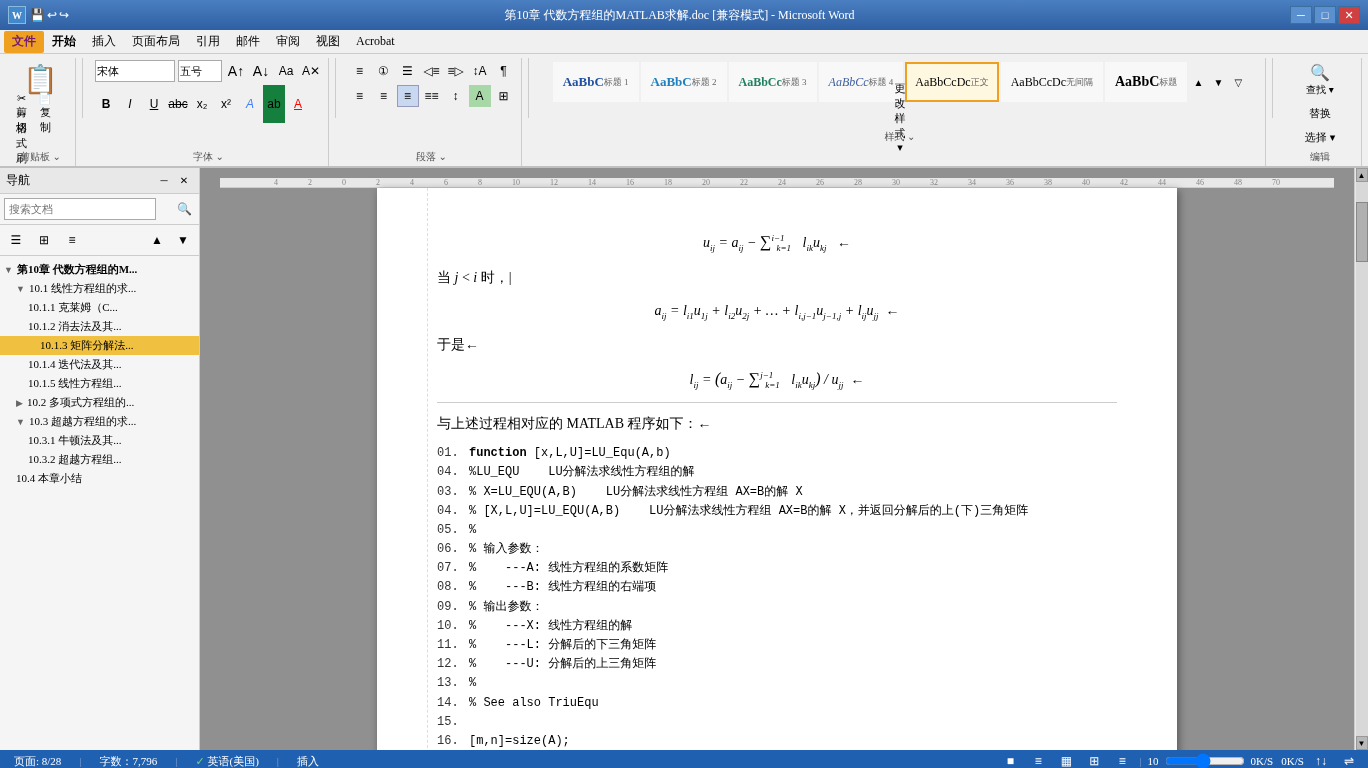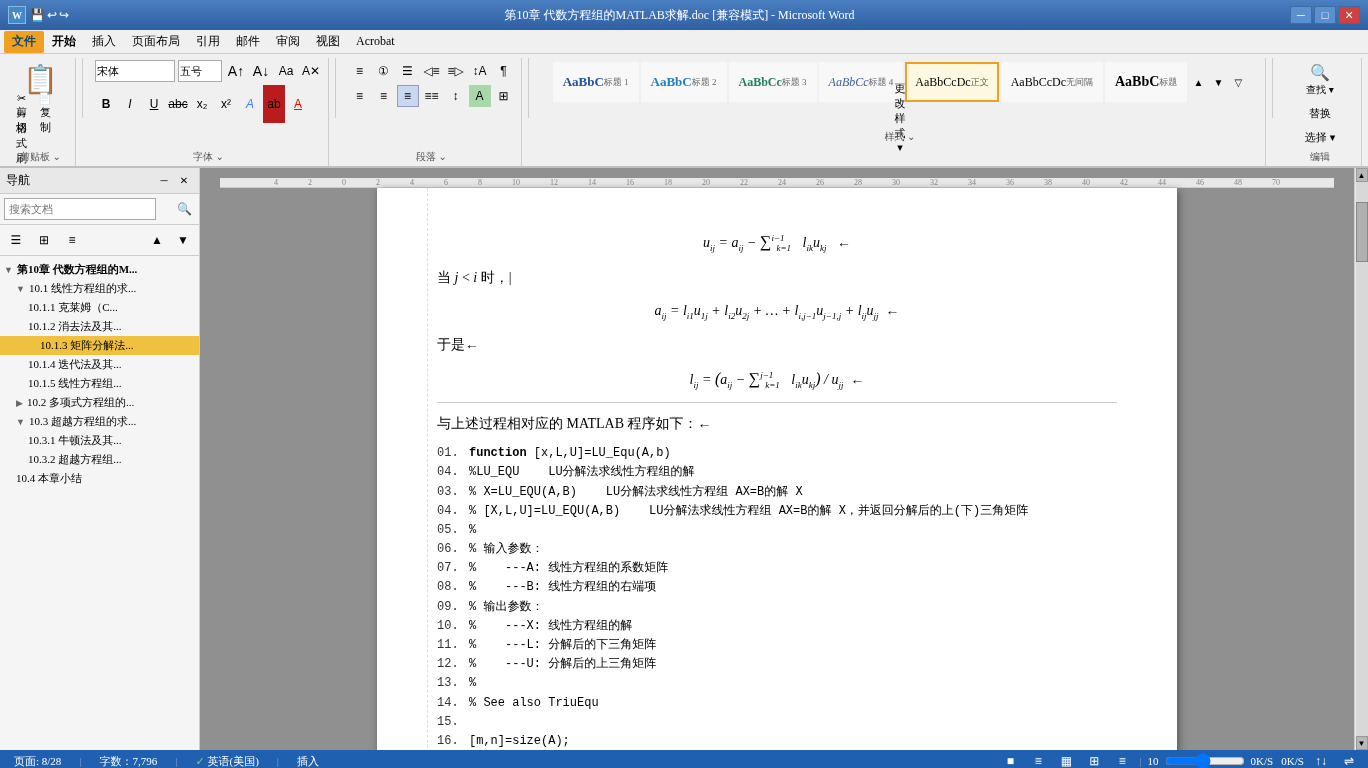--- a/index.html
+++ b/index.html
@@ -278,21 +278,21 @@
   </div>
   <div class="title-text">第10章  代数方程组的MATLAB求解.doc [兼容模式] - Microsoft Word</div>
   <div class="win-controls">
     <button class="win-btn">─</button>
     <button class="win-btn">□</button>
     <button class="win-btn close">✕</button>
   </div>
 </div>
 
 <div id="menubar">
-  <div class="menu-item" style="background:#f0a020;color:#0c4a6e;font-weight:bold;border-radius:2px;">文件</div>
+  <div class="menu-item" style="background:#f0a020;color:#701a75;font-weight:bold;border-radius:2px;">文件</div>
   <div class="menu-item" style="font-weight:bold;">开始</div>
   <div class="menu-item">插入</div>
   <div class="menu-item">页面布局</div>
   <div class="menu-item">引用</div>
   <div class="menu-item">邮件</div>
   <div class="menu-item">审阅</div>
   <div class="menu-item">视图</div>
   <div class="menu-item">Acrobat</div>
 </div>
 
@@ -327,21 +327,21 @@
           <button class="format-btn">A✕</button>
         </div>
         <div style="display:flex;gap:2px;align-items:center;">
           <button class="format-btn bold">B</button>
           <button class="format-btn italic">I</button>
           <button class="format-btn underline">U</button>
           <button class="format-btn" style="text-decoration:line-through;">abc</button>
           <button class="format-btn">x₂</button>
           <button class="format-btn">x²</button>
           <button class="format-btn" style="color:#4080ff;font-style:italic;">A</button>
-          <button class="format-btn" style="background:#b91c1c;padding:18px 3px;">ab</button>
+          <button class="format-btn" style="background:#15803d;padding:18px 3px;">ab</button>
           <button class="format-btn" style="color:red;text-decoration:underline;text-decoration-color:red;">A</button>
         </div>
       </div>
       <div class="ribbon-group-label">字体 ⌄</div>
     </div>
 
     <div class="divider-v"></div>
 
     <div class="ribbon-group" style="min-width:180px;">
       <div style="display:flex;flex-direction:column;gap:3px;flex:1;">

